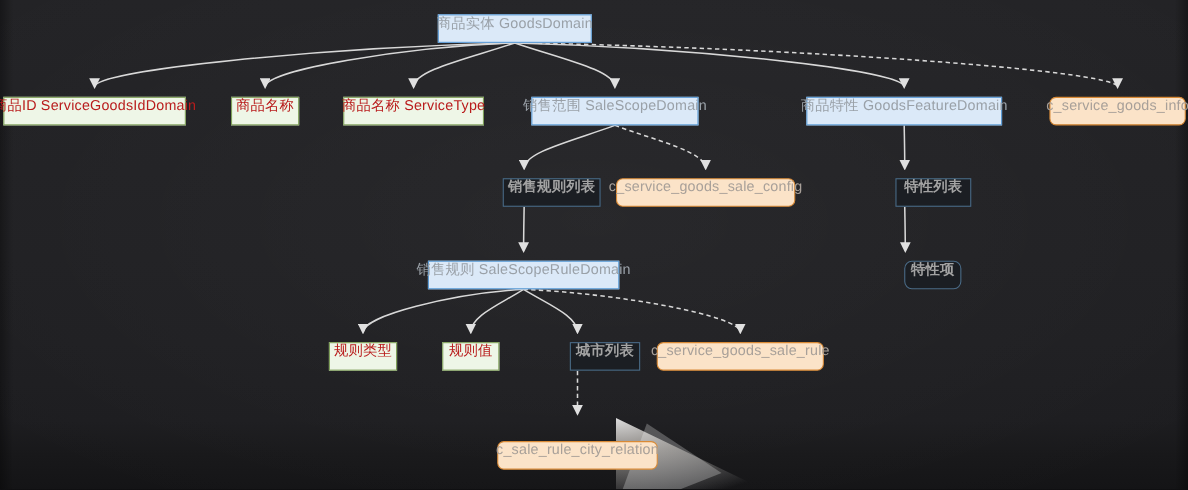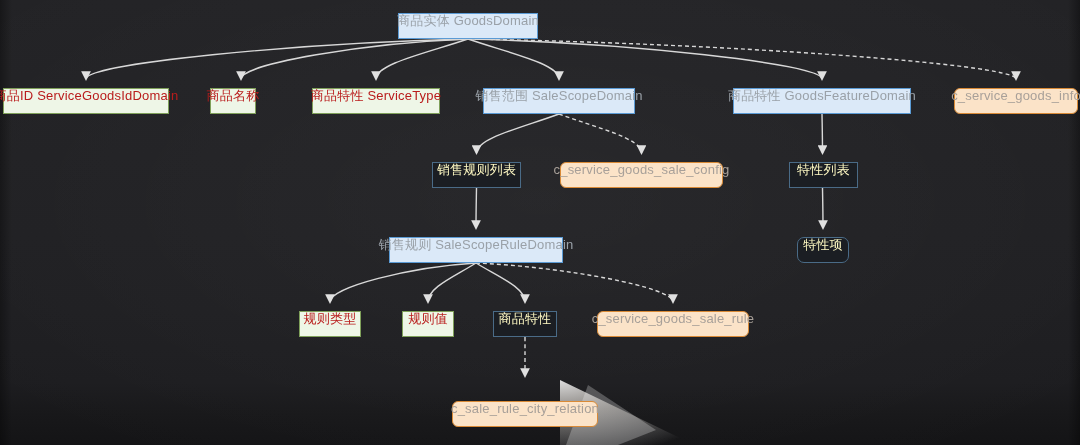--- a/index.html
+++ b/index.html
@@ -66,22 +66,23 @@
   }
   .n-orange {
     background: #fbe3c8;
     border-color: #d98a36;
     color: #a8a099;
     border-radius: 6px;
   }
   .n-dark {
     background: #1b1e23;
     border-color: #4a6b87;
-    color: #fef9c3;
-    font-weight: normal;
+    color: #a3a3a3;
+    font-weight: bold;
+    margin-left: 25px;
   }
 
   
   .glow-cone {
     position: absolute;
     z-index: 1;
     pointer-events: none;
   }
 </style>
 </head>
@@ -125,25 +126,25 @@
     <path d="M 28 13 L 96 58 L 58 73 L 6 73 Z" fill="#ffffff" opacity="0.25"></path>
   </svg>
 
   <div id="nodes">
       <div class="node n-blue" style="left: 398px; top: 13px; width: 140px; height: 26px;">
         <span>商品实体 GoodsDomain</span>
       </div>
       <div class="node n-green" style="left: 3px; top: 88px; width: 166px; height: 26px;">
         <span>商品ID ServiceGoodsIdDomain</span>
       </div>
-      <div class="node n-green" style="left: 210px; top: 88px; width: 46px; height: 26px;">
+      <div class="node n-green" style="left: 210px; top: 88px; width: 62px; height: 26px;">
         <span>商品名称</span>
       </div>
       <div class="node n-green" style="left: 312px; top: 88px; width: 128px; height: 26px;">
-        <span>商品特性 ServiceType</span>
+        <span>商品名称 ServiceType</span>
       </div>
       <div class="node n-blue" style="left: 483px; top: 88px; width: 152px; height: 26px;">
         <span>销售范围 SaleScopeDomain</span>
       </div>
       <div class="node n-blue" style="left: 733px; top: 88px; width: 178px; height: 26px;">
         <span>商品特性 GoodsFeatureDomain</span>
       </div>
       <div class="node n-orange" style="left: 954px; top: 88px; width: 124px; height: 26px;">
         <span>c_service_goods_info</span>
       </div>
@@ -162,21 +163,21 @@
       <div class="node n-dark" style="left: 797px; top: 237px; width: 52px; height: 26px; border-radius: 7px;">
         <span>特性项</span>
       </div>
       <div class="node n-green" style="left: 299px; top: 311px; width: 62px; height: 26px;">
         <span>规则类型</span>
       </div>
       <div class="node n-green" style="left: 402px; top: 311px; width: 52px; height: 26px;">
         <span>规则值</span>
       </div>
       <div class="node n-dark" style="left: 493px; top: 311px; width: 64px; height: 26px;">
-        <span>商品特性</span>
+        <span>城市列表</span>
       </div>
       <div class="node n-orange" style="left: 597px; top: 311px; width: 152px; height: 26px;">
         <span>c_service_goods_sale_rule</span>
       </div>
       <div class="node n-orange" style="left: 452px; top: 385px; width: 146px; height: 26px; margin-top: 16px;">
         <span>c_sale_rule_city_relation</span>
       </div>
     </div>
 </div>
 

